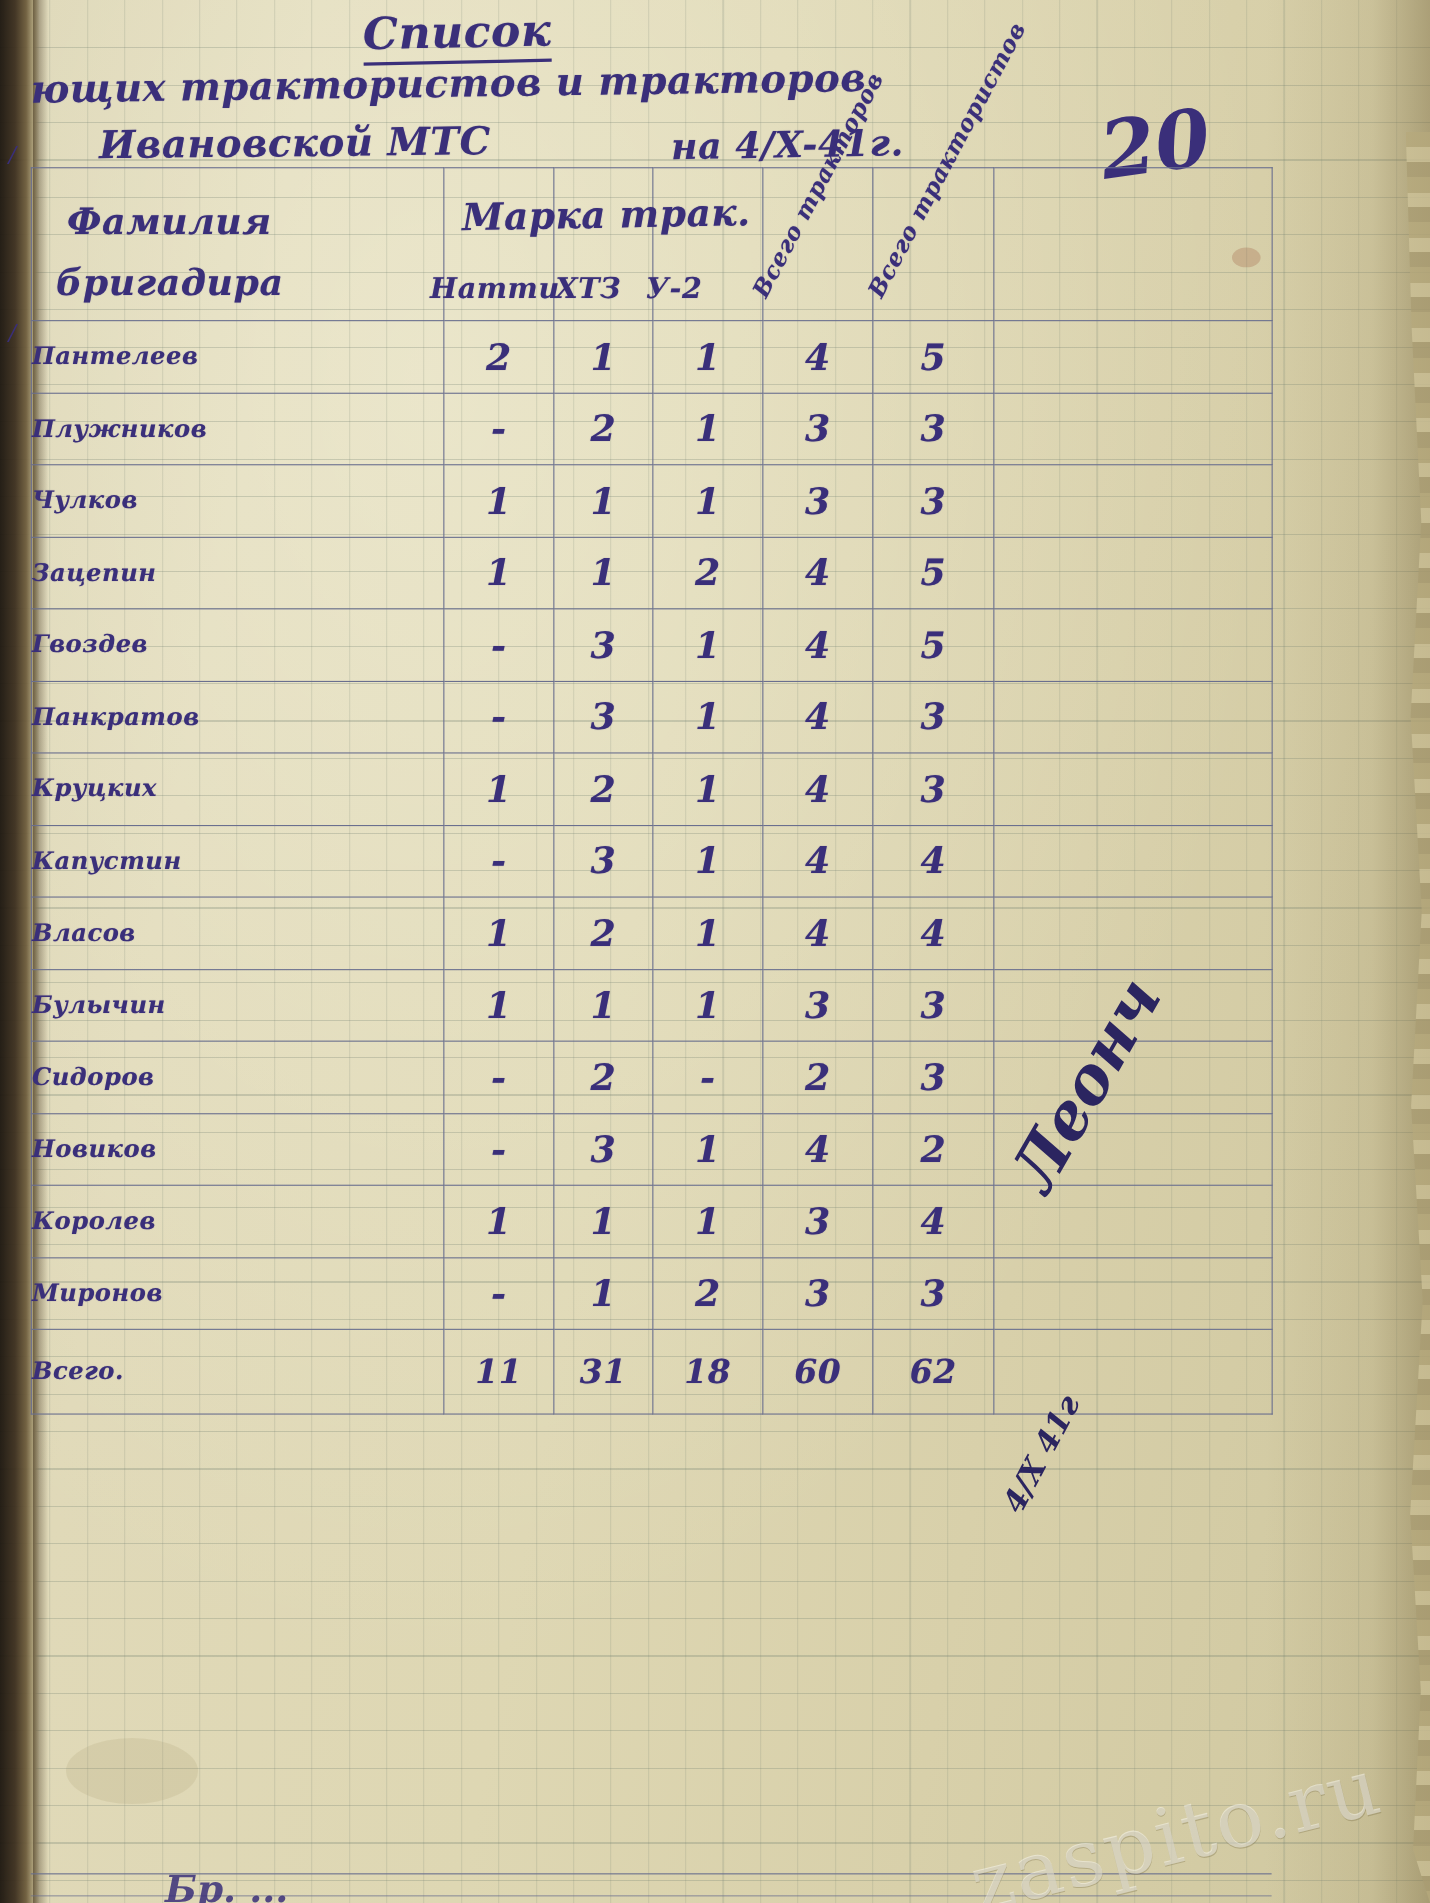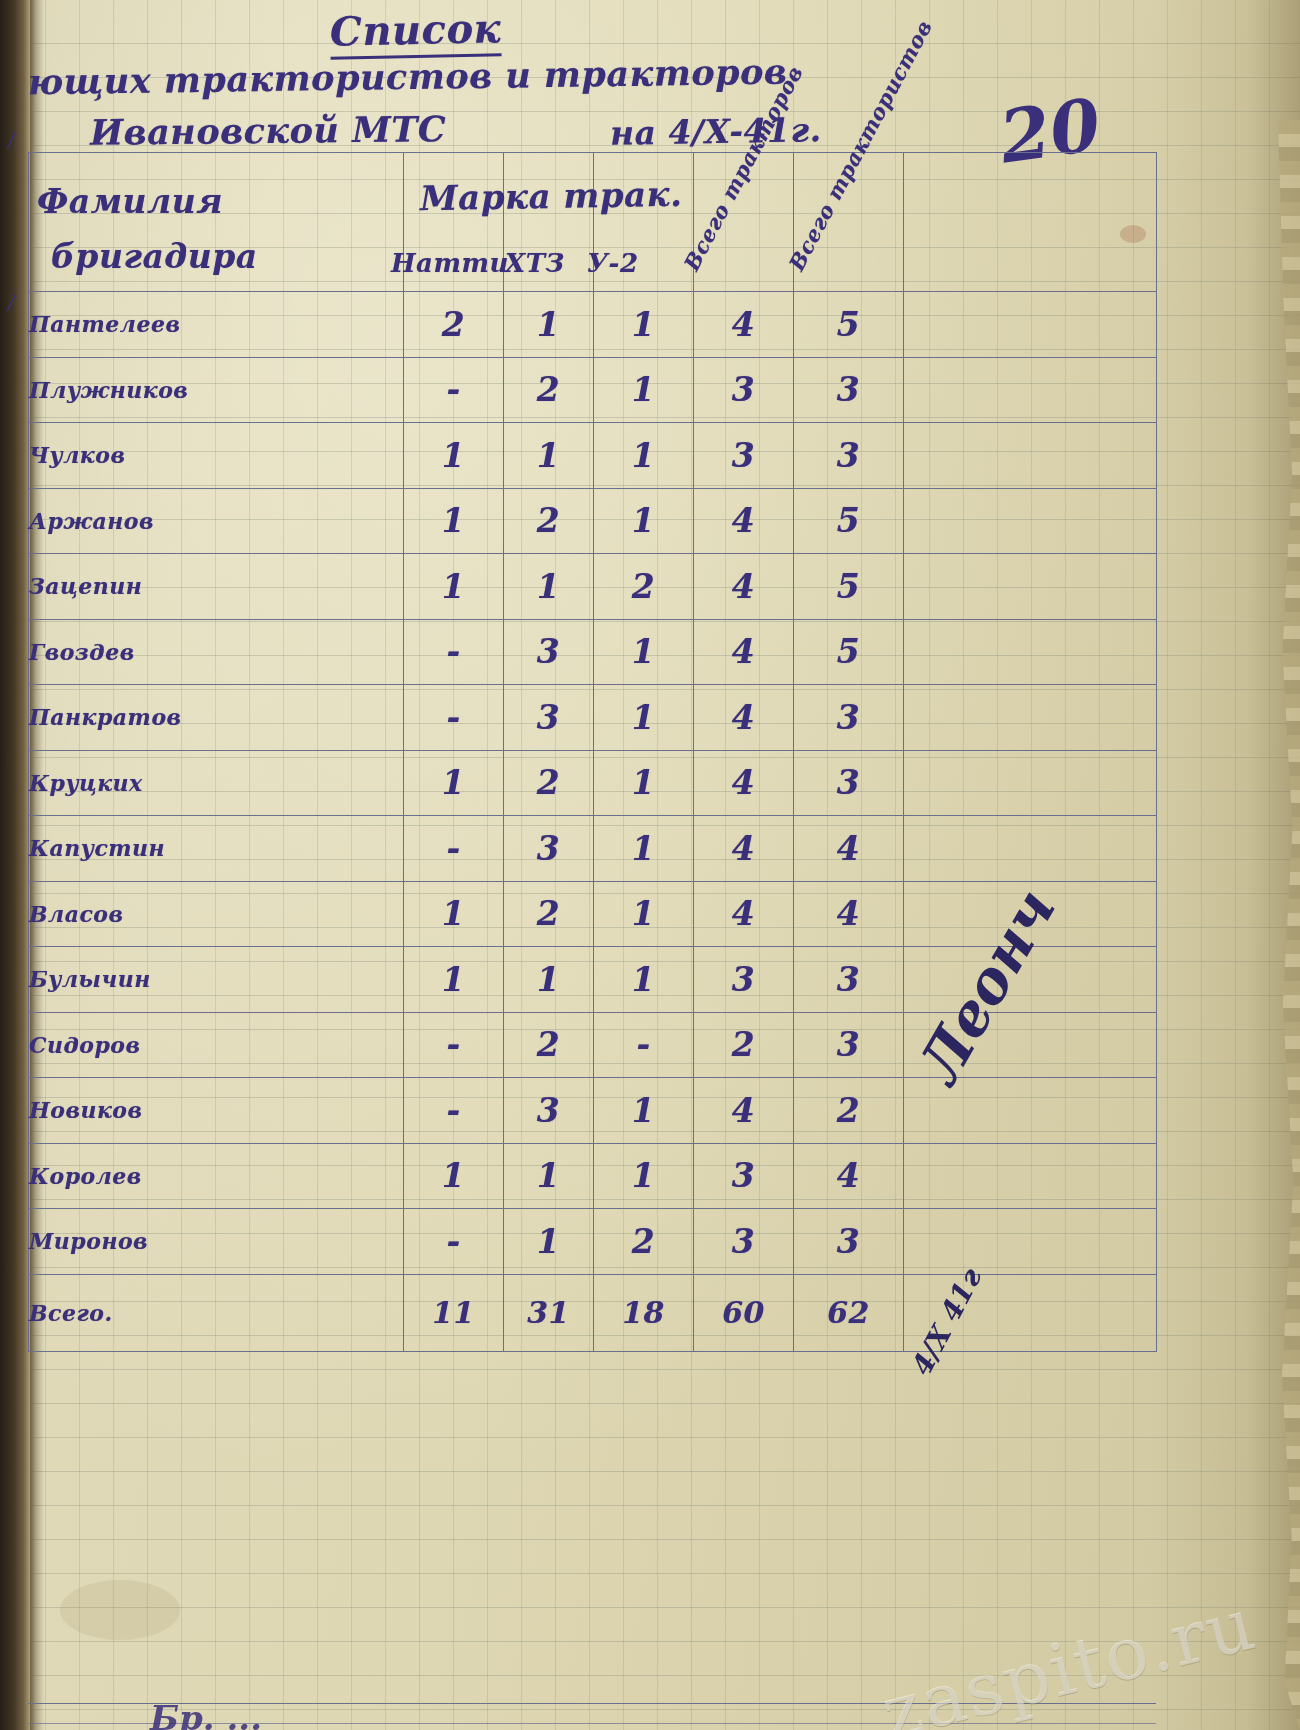--- a/index.html
+++ b/index.html
@@ -177,21 +177,21 @@
   }
   .cellnum.big { font-size: 30px; }
 
   
   .hname1, .hname2 {
     display: block;
     padding-left: 8px;
     font-size: 33px;
     line-height: 1.0;
   }
-  .hname1 { padding-top: 14px; }
+  .hname1 { padding-top: 14px; margin-left: 24px; }
   .hname2 { padding-top: 22px; padding-left: 22px; }
 
   .marka {
     position: absolute;
     left: 420px; top: 176px;
     font-size: 34px;
     transform: rotate(-1deg);
     white-space: nowrap;
   }
   .subhdr {
@@ -363,29 +363,20 @@
         <tr class="body-row">
           <td class="cellname ink">Чулков</td>
           <td class="cellnum ink">1</td>
           <td class="cellnum ink">1</td>
           <td class="cellnum ink">1</td>
           <td class="cellnum ink">3</td>
           <td class="cellnum ink">3</td>
           <td></td>
         </tr>
         <tr class="body-row">
-          <td class="cellname ink">Аржанов</td>
-          <td class="cellnum ink">1</td>
-          <td class="cellnum ink">2</td>
-          <td class="cellnum ink">1</td>
-          <td class="cellnum ink">4</td>
-          <td class="cellnum ink">5</td>
-          <td></td>
-        </tr>
-        <tr class="body-row">
           <td class="cellname ink">Зацепин</td>
           <td class="cellnum ink">1</td>
           <td class="cellnum ink">1</td>
           <td class="cellnum ink">2</td>
           <td class="cellnum ink">4</td>
           <td class="cellnum ink">5</td>
           <td></td>
         </tr>
         <tr class="body-row">
           <td class="cellname ink">Гвоздев</td>

